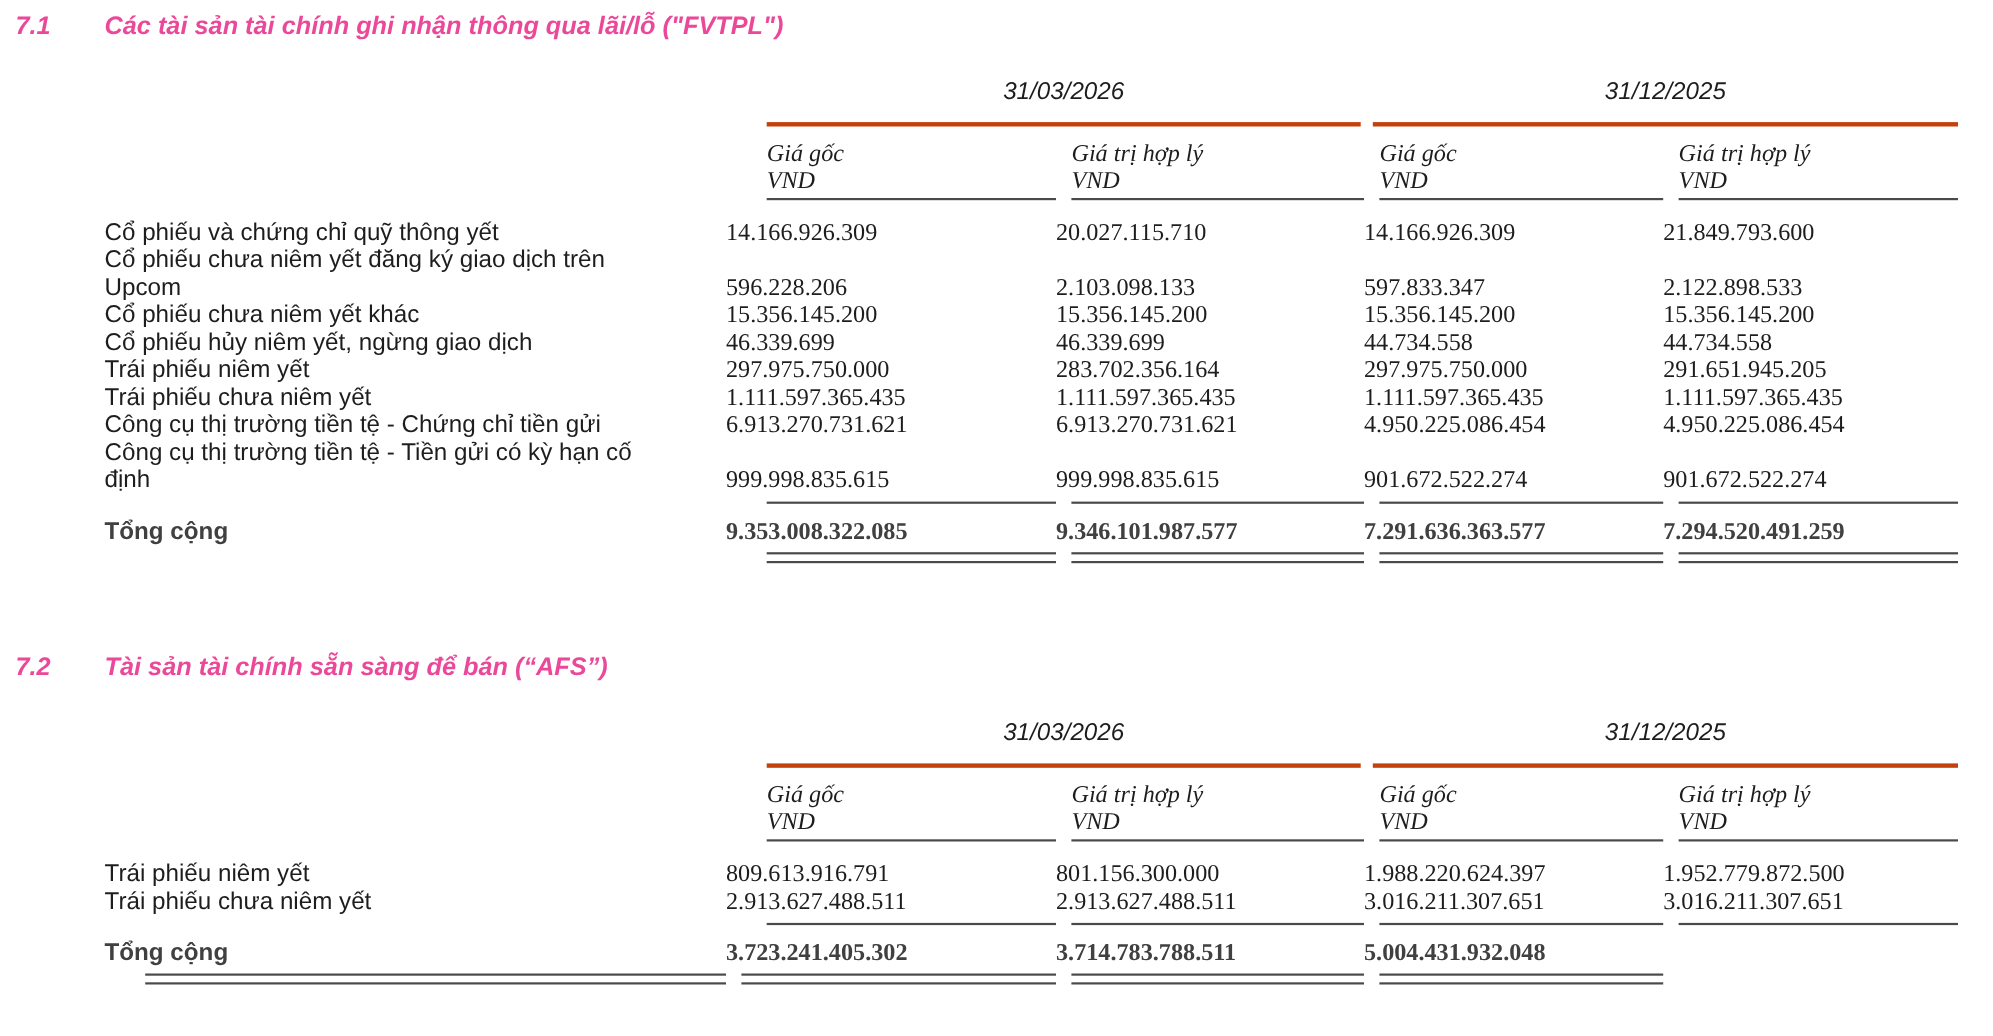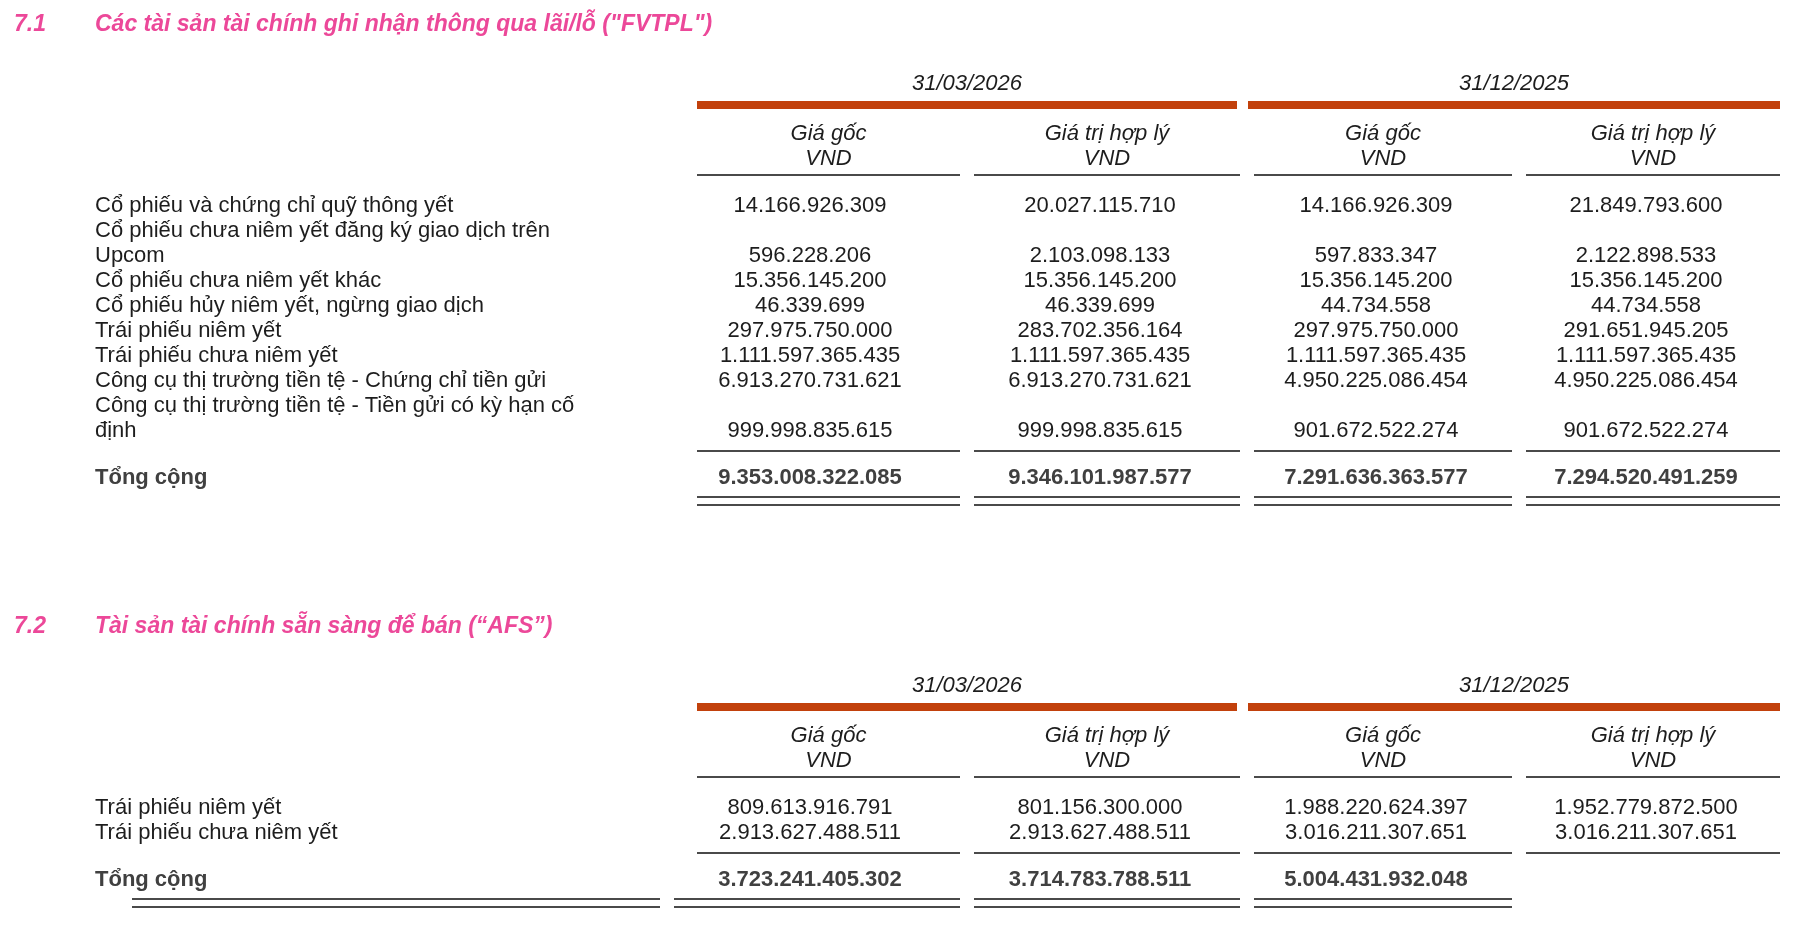--- a/index.html
+++ b/index.html
@@ -19,52 +19,52 @@
   .sec-num { width:81px; flex:0 0 81px; }
 
   .fin-table {
     display:grid;
     grid-template-columns:565px 300px 280px 272px 268px;
     margin-left:95px; margin-top:32px;
     align-items:end;
   }
   .period {
     text-align:center; font-style:italic;
-    padding-bottom:6px; border-bottom:8px solid #c2410c;
+    padding-bottom:16px; border-bottom:4px solid #c2410c;
   }
   .p1 { grid-column:2/4; margin-left:37px; margin-right:3px; }
   .p2 { grid-column:4/6; margin-left:8px; }
 
   .colhead {
     text-align:right; font-style:italic;
     padding:11px 0 4px 0;
     border-bottom:2px solid #4a4a4a;
     margin-left:14px;
   }
   .colhead.first { margin-left:37px; }
 
   .cell { min-height:1px; }
   .lbl { white-space:pre-line; padding-right:8px; }
-  .num { text-align:center; }
+  .num { text-align:left;font-family:Liberation Serif, serif; }
 
   .sp16 { grid-column:1/-1; height:16px; }
   .sp8  { grid-column:1/-1; height:8px; }
 
   .rule { height:0; border-bottom:2px solid #4a4a4a; margin-left:14px; }
   .rule.first { margin-left:37px; }
 
   .total { font-weight:bold; padding-top:12px; color:#404040; }
 
   .dbl {
     height:6px; margin-top:7px; margin-left:14px;
     border-top:2px solid #4a4a4a; border-bottom:2px solid #4a4a4a;
   }
   .dbl.first { margin-left:37px; }
 
-  .section2 { margin-top:104px; }
+  .section2 { margin-top:79px; }
 </style>
 </head>
 <body>
 
 <div class="page">
 
   <div class="section">
     <div class="section-heading">
       <span class="sec-num">7.1</span>
       <span class="sec-title">Các tài sản tài chính ghi nhận thông qua lãi/lỗ ("FVTPL")</span>

